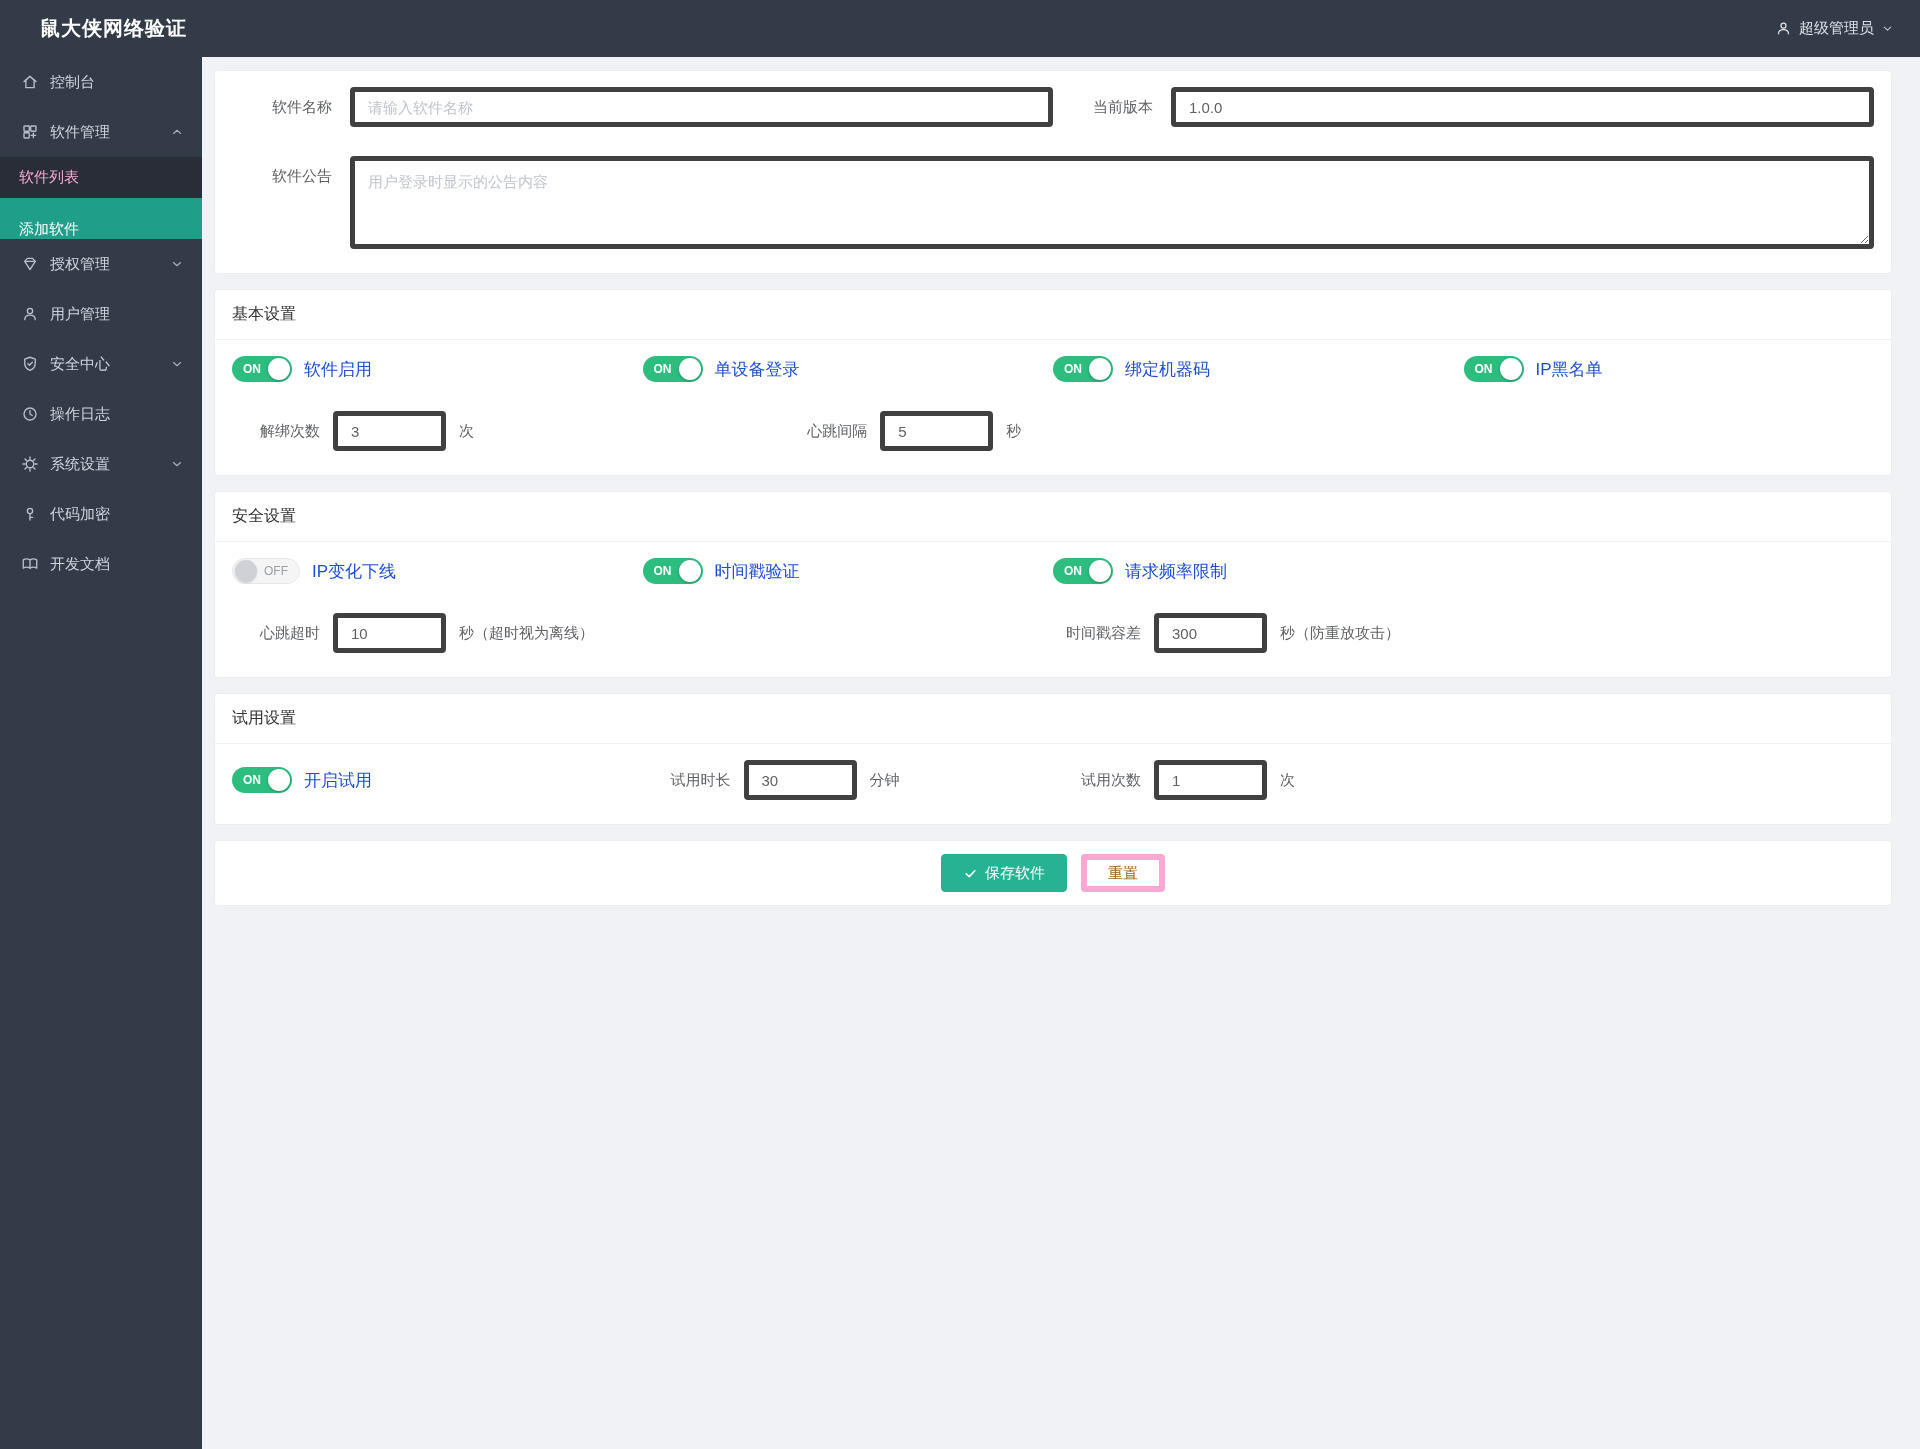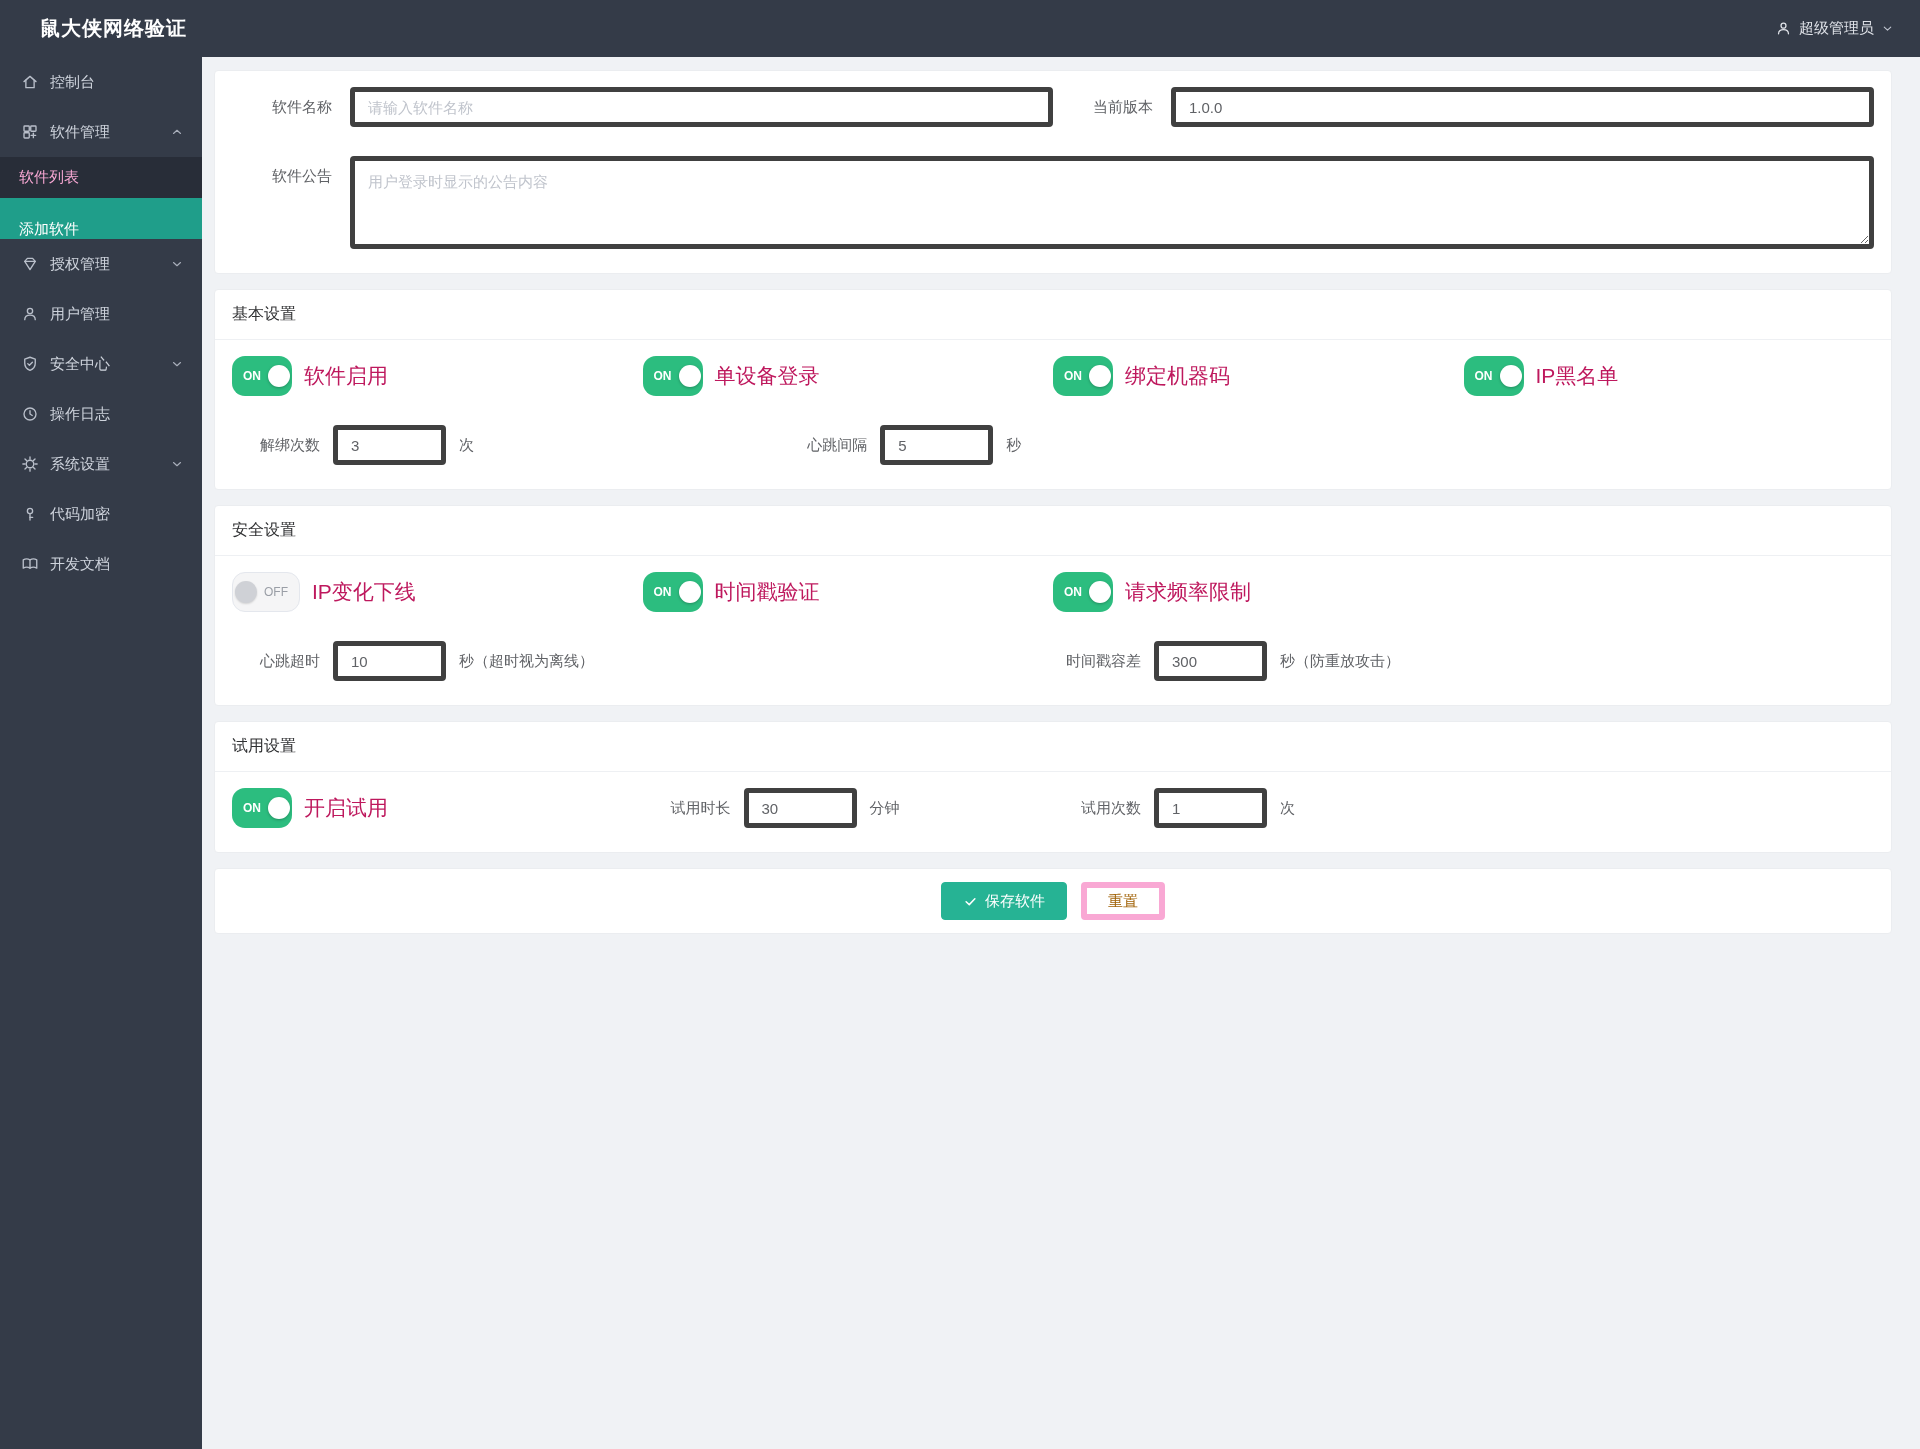--- a/index.html
+++ b/index.html
@@ -85,34 +85,34 @@
   .col { flex: 1; display: flex; align-items: center; min-width: 0; }
   .slabel {
     min-width: 88px; flex: none; text-align: right; margin-right: 13px;
     color: #606266; font-size: 15px;
   }
   .num-input { width: 113px; flex: none; }
   .suffix { margin-left: 13px; color: #606266; font-size: 15px; white-space: nowrap; }
 
   
   .toggle {
-    display: inline-flex; align-items: center; height: 40px;
+    display: inline-flex; align-items: center; height: 26px;
     border-radius: 13px; padding: 2px; cursor: pointer; flex: none; text-align: right;
   }
   .toggle.on { background: #2cbd7f; }
   .toggle.off { background: #f5f5f6; border: 1px solid #e4e7ed; }
   .t-txt { font-size: 12px; font-weight: bold; line-height: 22px; }
   .toggle.on .t-txt { color: #ffffff; padding: 0 7px 0 9px; }
   .toggle.off .t-txt { color: #9a9ea6; padding: 0 9px 0 7px; font-weight: normal; }
   .t-knob {
     width: 22px; height: 22px; border-radius: 50%; flex: none;
     background: #ffffff; box-shadow: 0 1px 3px rgba(0,0,0,0.25);
   }
   .toggle.off .t-knob { background: #cfd1d6; box-shadow: 0 1px 2px rgba(0,0,0,0.15); }
-  .t-label { margin-left: 12px; color: #be185d; font-size: 21px; white-space: nowrap; }
+  .t-label { margin-left: 12px; color: #1d4ed8; font-size: 17px; white-space: nowrap; }
 
   
   .actions-body { display: flex; justify-content: center; align-items: center; gap: 14px; padding: 13px 0; }
   .btn {
     height: 38px; border-radius: 4px; font-size: 15px; cursor: pointer;
     font-family: inherit; display: inline-flex; align-items: center; padding: 0 21px;
   }
   .btn-save { background: #26b394; border: 1px solid #26b394; color: #ffffff; gap: 7px; }
   .btn-save .bicon { width: 15px; height: 15px; }
   .btn-reset { background: #ffffff; border: 6px solid #f9a8d4; color: #a16207; }

